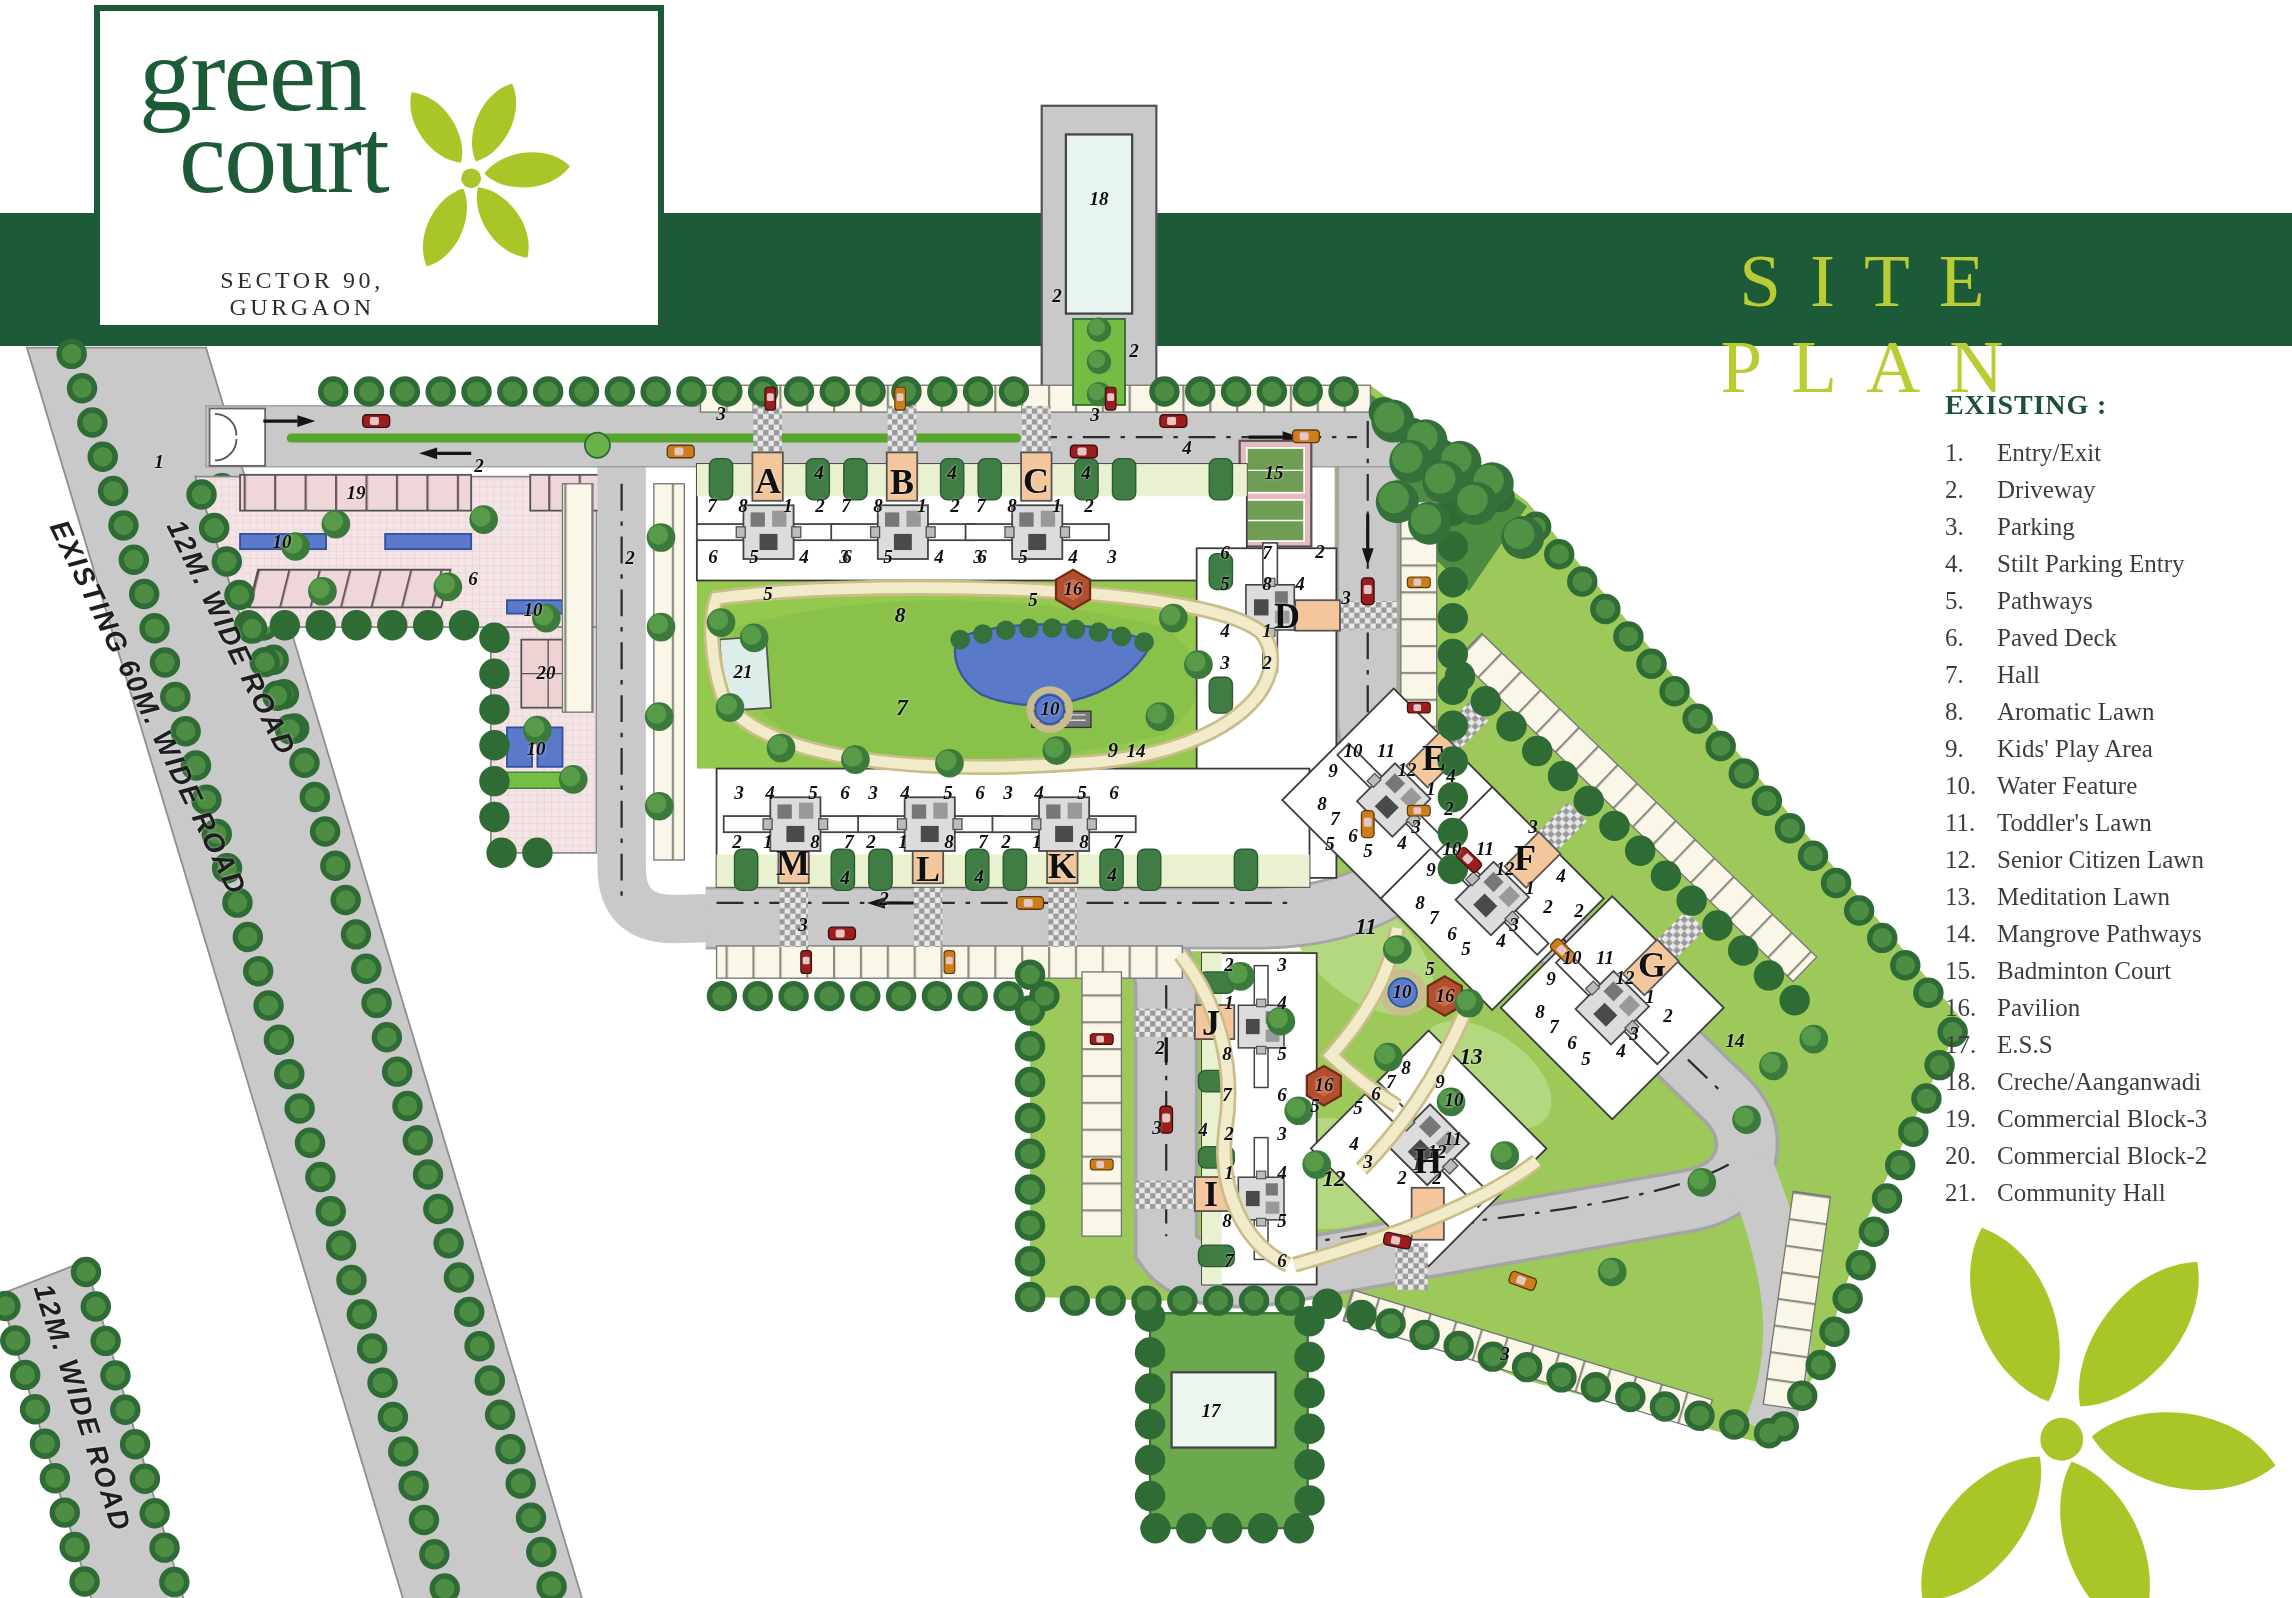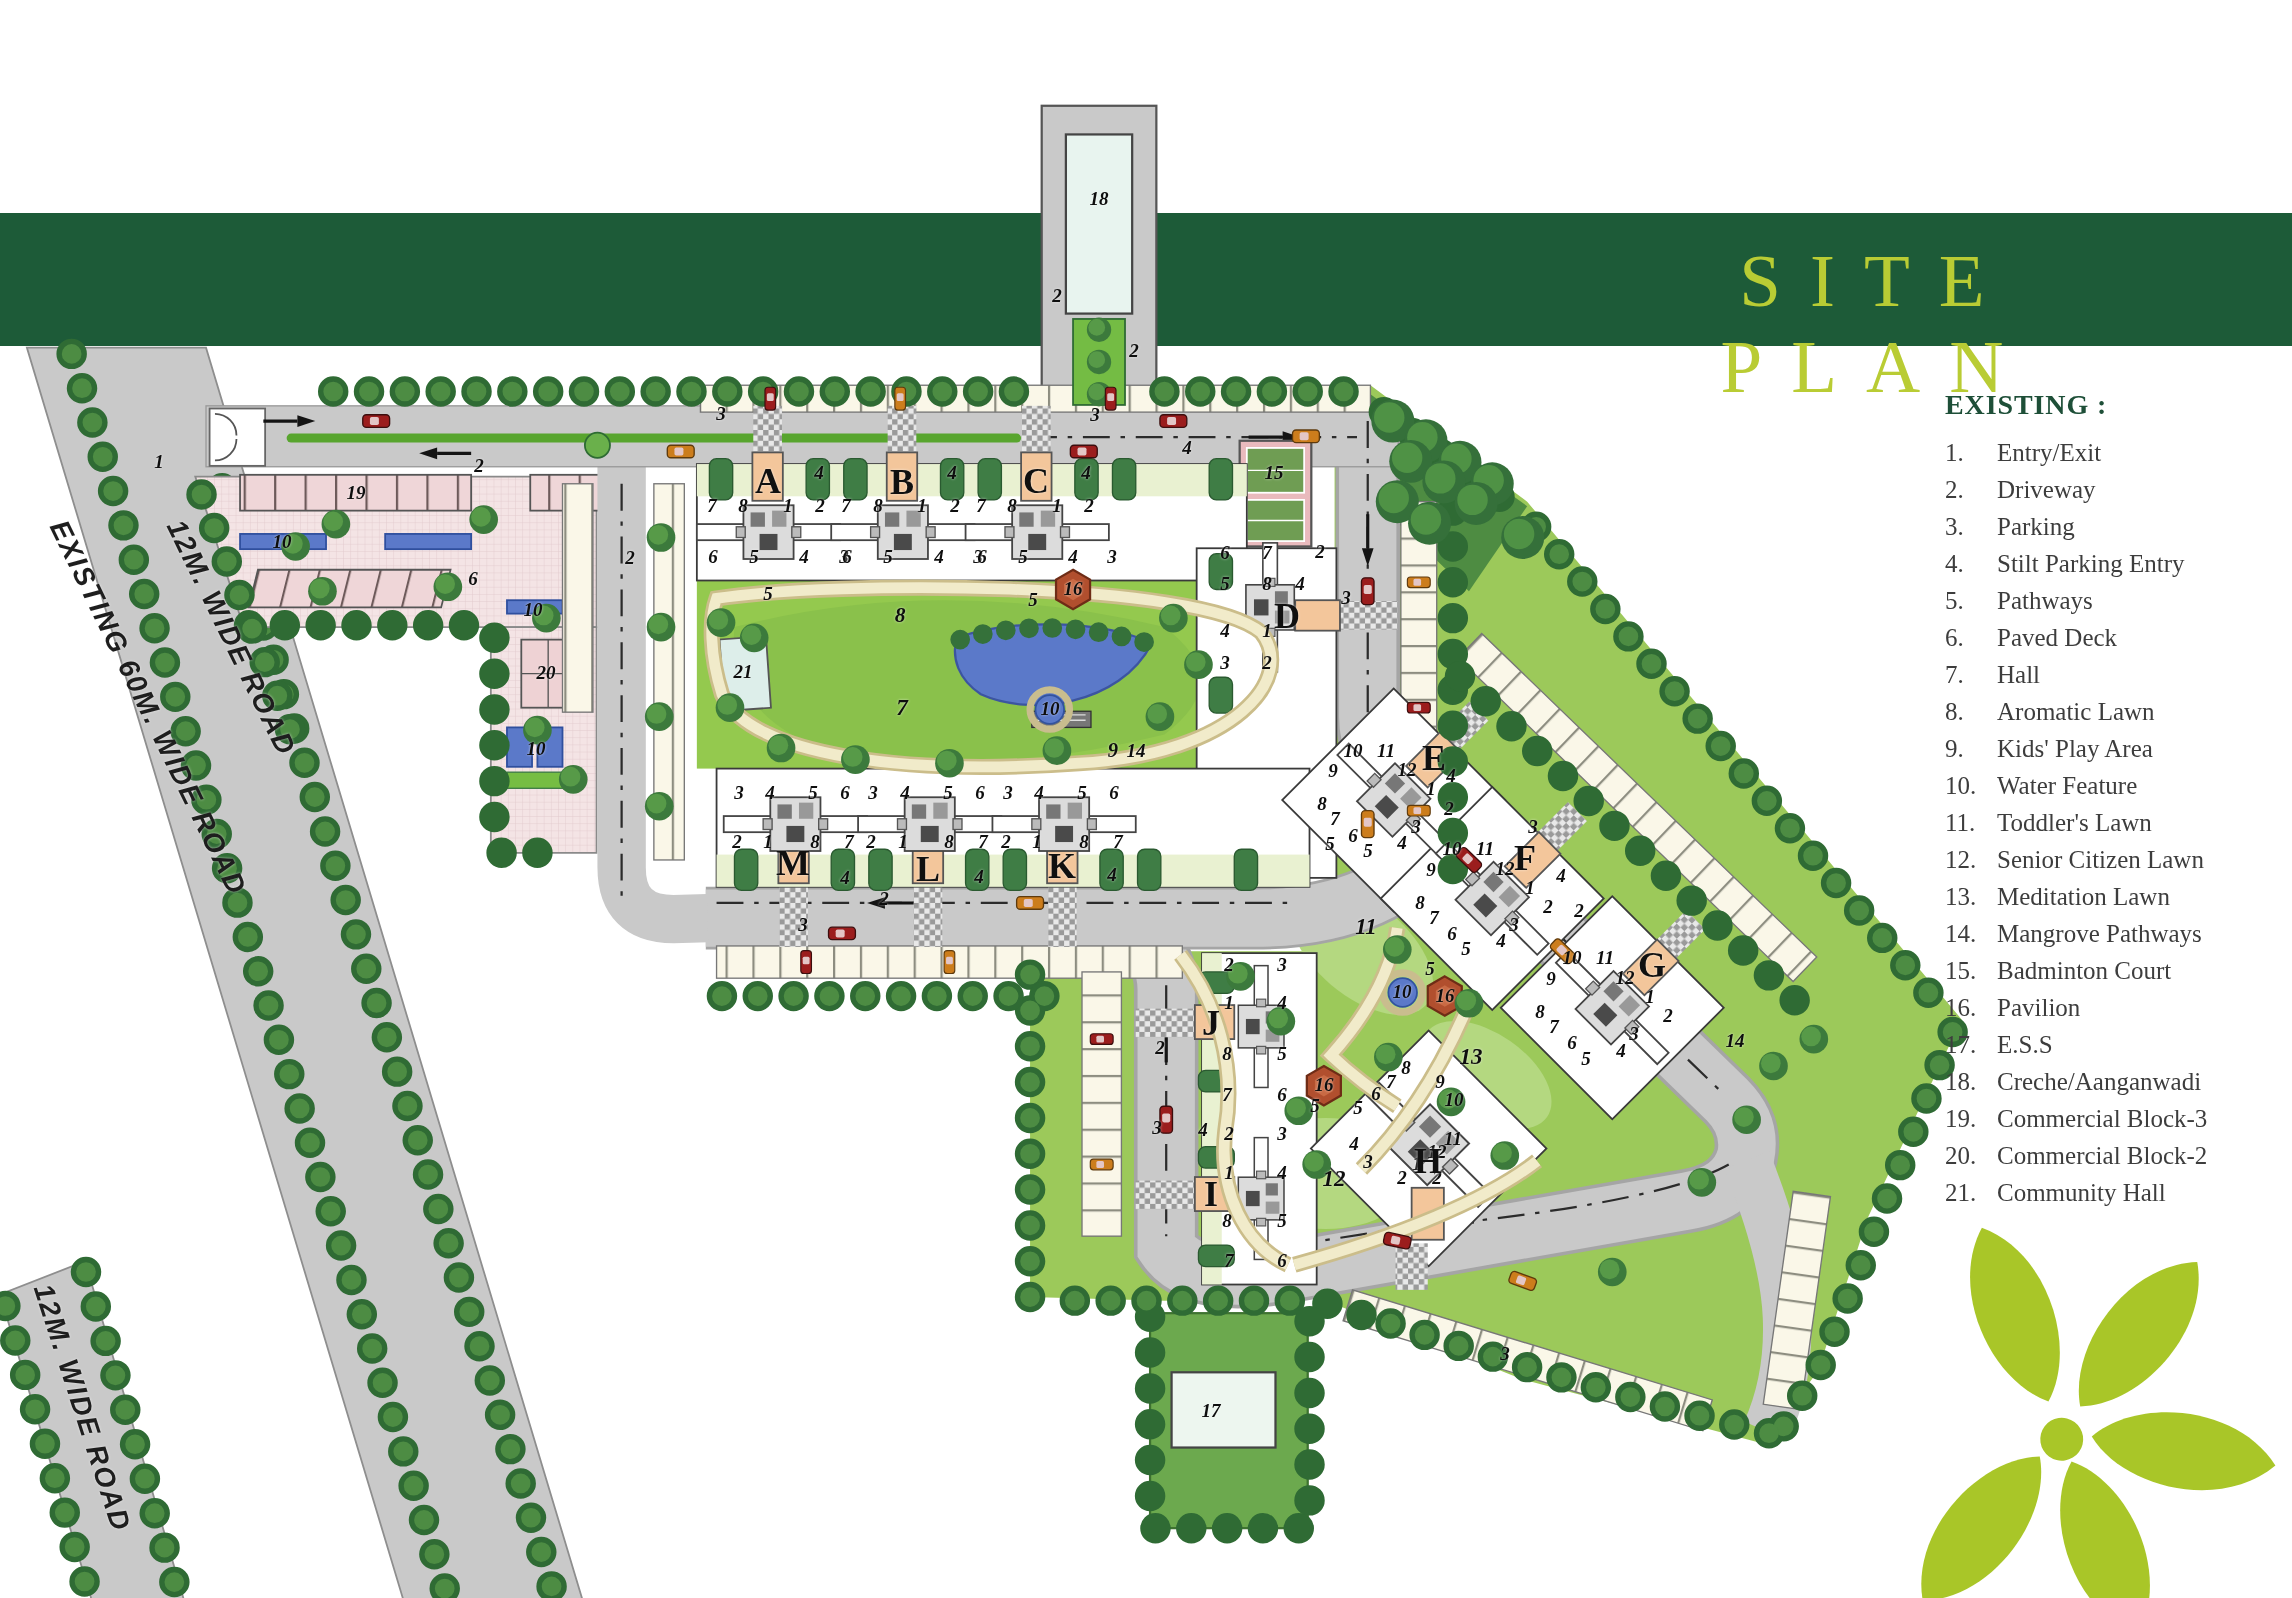--- a/index.html
+++ b/index.html
@@ -465,20 +465,28 @@
       <use href="#cr" fill="#9b1d1d" stroke="#3c0e0e" transform="translate(1584,790) scale(.85)"></use>
       <use href="#cr" fill="#cc7d1c" stroke="#5e3a0c" transform="translate(1584,905) scale(.85)"></use>
       <use href="#cr" fill="#9b1d1d" stroke="#3c0e0e" transform="translate(900,1074) rotate(90) scale(.85)"></use>
       <use href="#cr" fill="#cc7d1c" stroke="#5e3a0c" transform="translate(1060,1074) rotate(90) scale(.85)"></use>
       <use href="#cr" fill="#9b1d1d" stroke="#3c0e0e" transform="translate(1230,1160) scale(.85)"></use>
       <use href="#cr" fill="#cc7d1c" stroke="#5e3a0c" transform="translate(1230,1300) scale(.85)"></use>
     </g>
   </svg>
 
   
+  <div class="logo-box">
+    <div class="lg1">green</div>
+    <div class="lg2">court</div>
+    <svg class="logo-flower" viewBox="-130 -140 260 280">
+      <use href="#flw"></use>
+    </svg>
+    <div class="lsec">SECTOR 90, GURGAON</div>
+  </div>
 
   <div class="site-title">SITE PLAN</div>
 
   
   <div class="legend">
     <div class="legend-title">EXISTING :</div>
     <div class="legend-items">
         <div class="lrow">
           <span class="lnum">1.</span>
           <span class="llbl">Entry/Exit</span>

